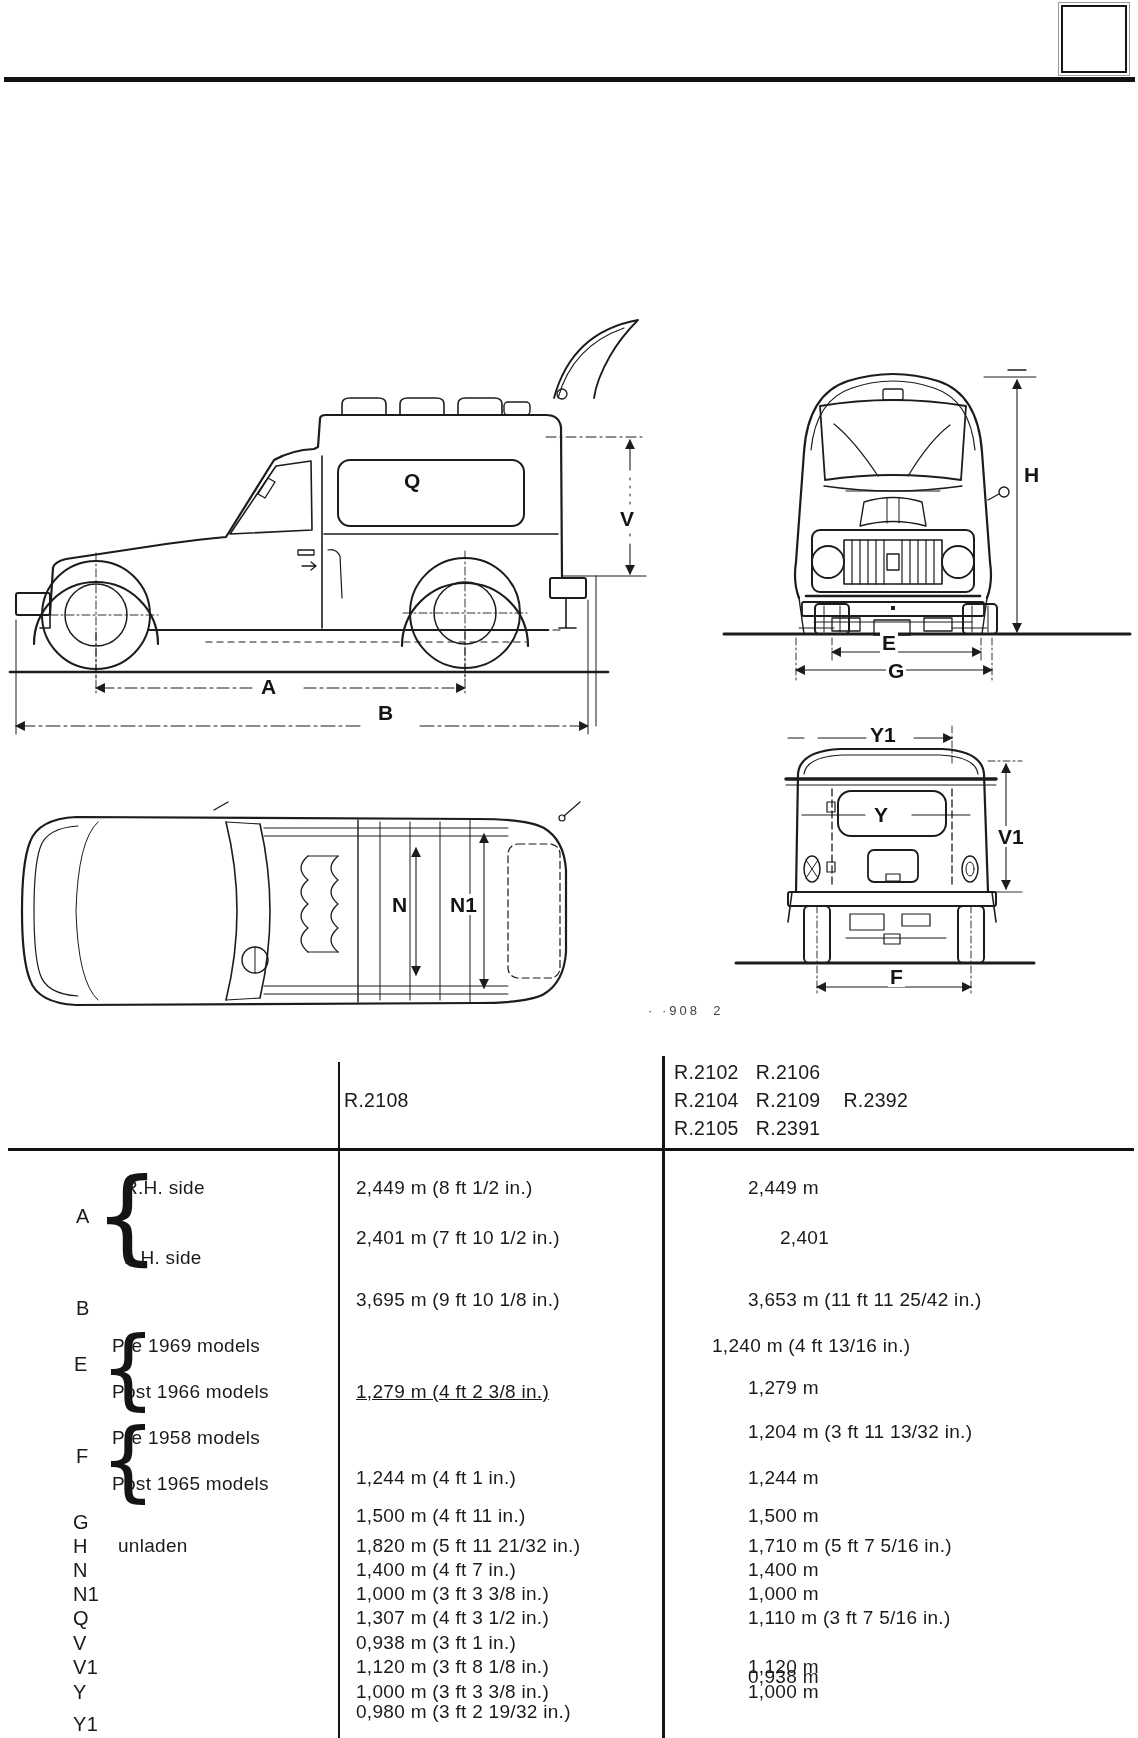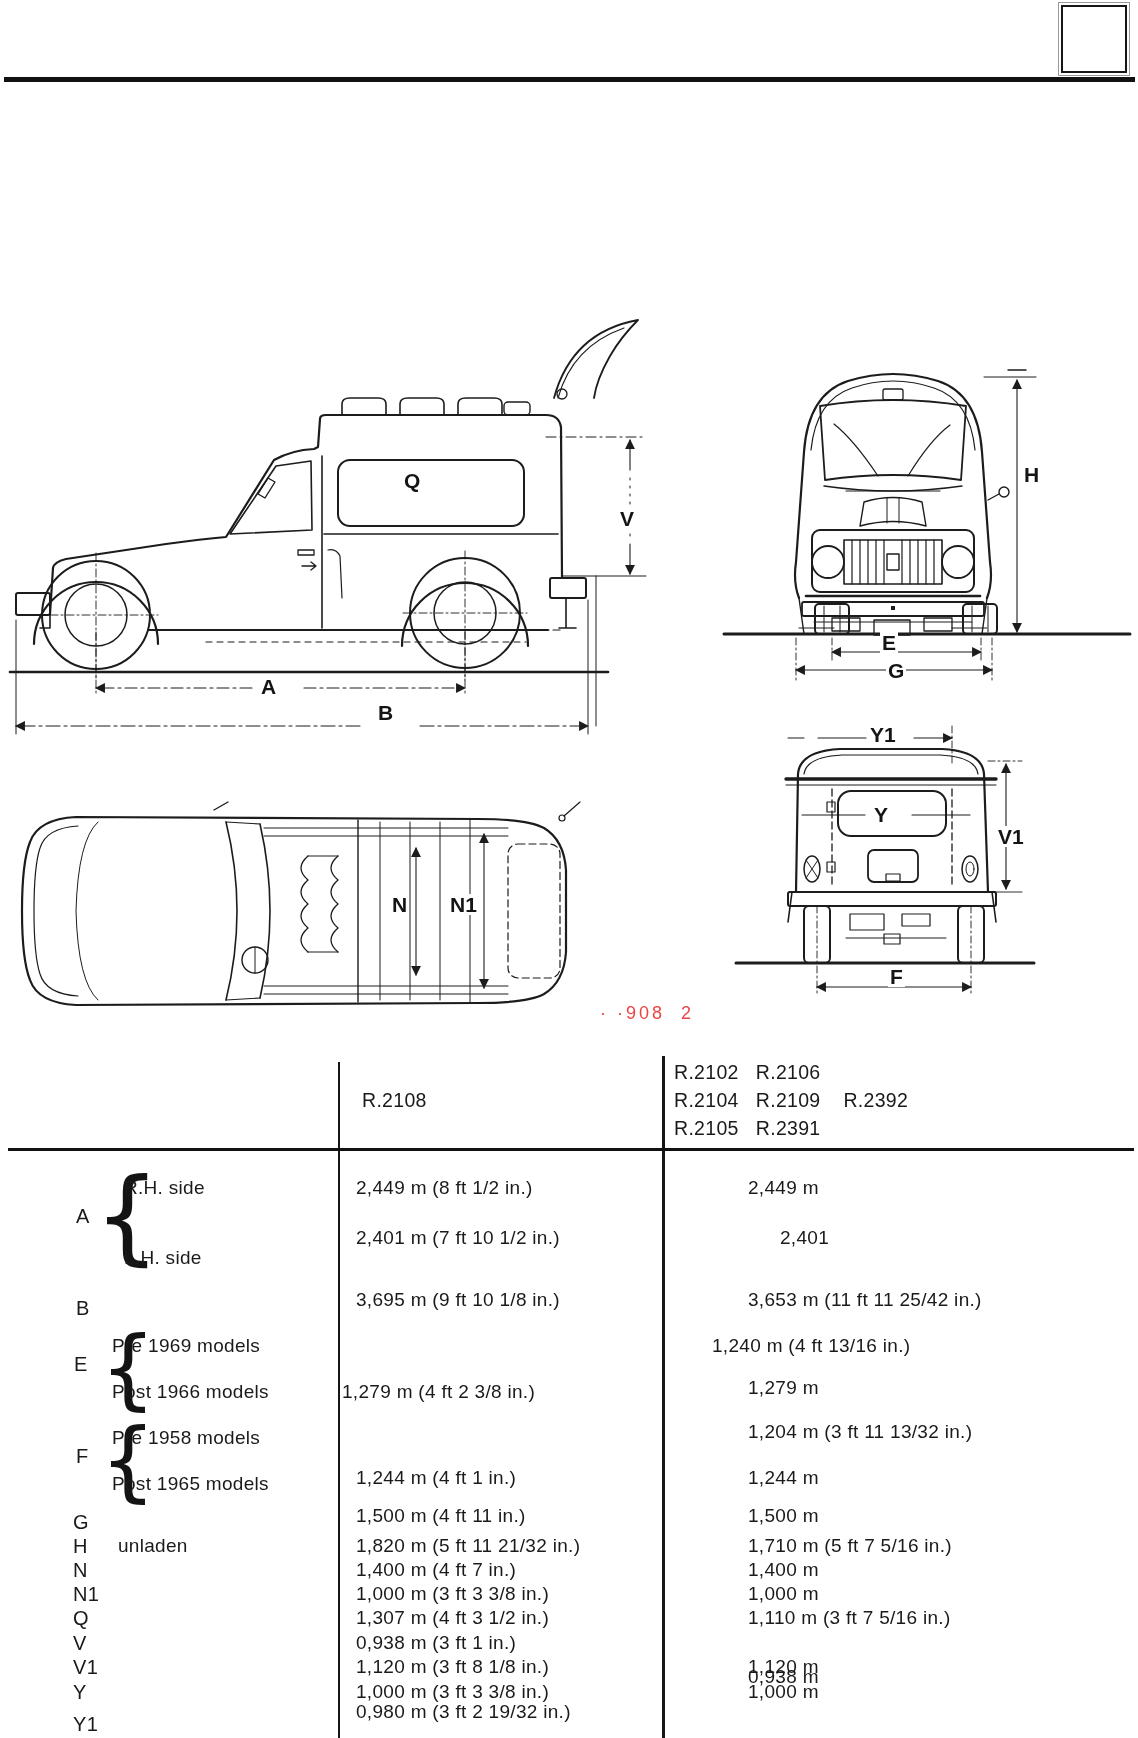--- a/index.html
+++ b/index.html
@@ -12,21 +12,21 @@
   .dim-label{position:absolute;font-weight:700;font-size:21px;line-height:1;
              background:#fff;padding:0 2px;color:#141414;}
   .t{position:absolute;font-size:19px;line-height:1.05;white-space:pre;
      letter-spacing:.3px;color:#1a1a1a;}
   .ltr{font-size:20px;}
   .hdr{font-size:19.5px;}
   .brace{position:absolute;font-family:"DejaVu Sans",sans-serif;font-weight:400;
          color:#141414;line-height:1;transform-origin:top left;}
   .vline{position:absolute;background:#151515;}
   .hline{position:absolute;background:#111;}
-  .ref{position:absolute;color:#ef4444;font-size:18px;letter-spacing:3px;white-space:pre;}
+  .ref{position:absolute;color:#404040;font-size:13px;letter-spacing:3px;white-space:pre;margin-left:48px;}
   .corner-box{position:absolute;border:1px solid #9a9a9a;}
   .corner-box .inner{position:absolute;left:2px;top:2px;right:2px;bottom:2px;border:2px solid #161616;}
 </style>
 </head>
 <body>
 
 <div class="page">
 
   <div class="hline" style="left:4px;top:77px;width:1131px;height:5px;"></div>
   <div class="corner-box" style="left:1058px;top:2px;width:70px;height:72px;">
@@ -251,21 +251,21 @@
   </div>
 
   <span class="ref" style="left:600px;top:1003px;">· ·908  2</span>
 
   <div class="abs" style="left:0;top:1040px;width:1138px;height:698px;">
 
     <div class="vline" style="left:338px;top:22px;width:2px;height:676px;"></div>
     <div class="vline" style="left:662px;top:16px;width:2.5px;height:682px;"></div>
     <div class="hline" style="left:8px;top:108px;width:1126px;height:2.5px;"></div>
 
-    <span class="t hdr" style="left:362px;top:50px;">R.2108</span>
+    <span class="t hdr" style="left:344px;top:50px;">R.2108</span>
     <span class="t hdr" style="left:674px;top:22px;">R.2102   R.2106</span>
     <span class="t hdr" style="left:674px;top:50px;">R.2104   R.2109    R.2392</span>
     <span class="t hdr" style="left:674px;top:78px;">R.2105   R.2391</span>
 
     <span class="brace" style="left:94px;top:124px;font-size:104px;">{</span>
     <span class="t ltr" style="left:76px;top:166px;">A</span>
     <span class="t" style="left:124px;top:138px;">R.H. side</span>
     <span class="t" style="left:356px;top:138px;">2,449 m (8 ft 1/2 in.)</span>
     <span class="t" style="left:748px;top:138px;">2,449 m</span>
     <span class="t" style="left:124px;top:208px;">L.H. side</span>
@@ -274,21 +274,21 @@
 
     <span class="t ltr" style="left:76px;top:258px;">B</span>
     <span class="t" style="left:356px;top:250px;">3,695 m (9 ft 10 1/8 in.)</span>
     <span class="t" style="left:748px;top:250px;">3,653 m (11 ft 11 25/42 in.)</span>
 
     <span class="brace" style="left:100px;top:284px;font-size:88px;">{</span>
     <span class="t ltr" style="left:74px;top:314px;">E</span>
     <span class="t" style="left:112px;top:296px;">Pre 1969 models</span>
     <span class="t" style="left:712px;top:296px;">1,240 m (4 ft 13/16 in.)</span>
     <span class="t" style="left:112px;top:342px;">Post 1966 models</span>
-    <span class="t" style="left:342px;top:342px;">1,279 m (4 ft 2 3/8 in.)</span>
+    <span class="t" style="left:356px;top:342px;text-decoration:underline;">1,279 m (4 ft 2 3/8 in.)</span>
     <span class="t" style="left:748px;top:338px;">1,279 m</span>
 
     <span class="brace" style="left:100px;top:376px;font-size:88px;">{</span>
     <span class="t ltr" style="left:76px;top:406px;">F</span>
     <span class="t" style="left:112px;top:388px;">Pre 1958 models</span>
     <span class="t" style="left:748px;top:382px;">1,204 m (3 ft 11 13/32 in.)</span>
     <span class="t" style="left:112px;top:434px;">Post 1965 models</span>
     <span class="t" style="left:356px;top:428px;">1,244 m (4 ft 1 in.)</span>
     <span class="t" style="left:748px;top:428px;">1,244 m</span>
 

